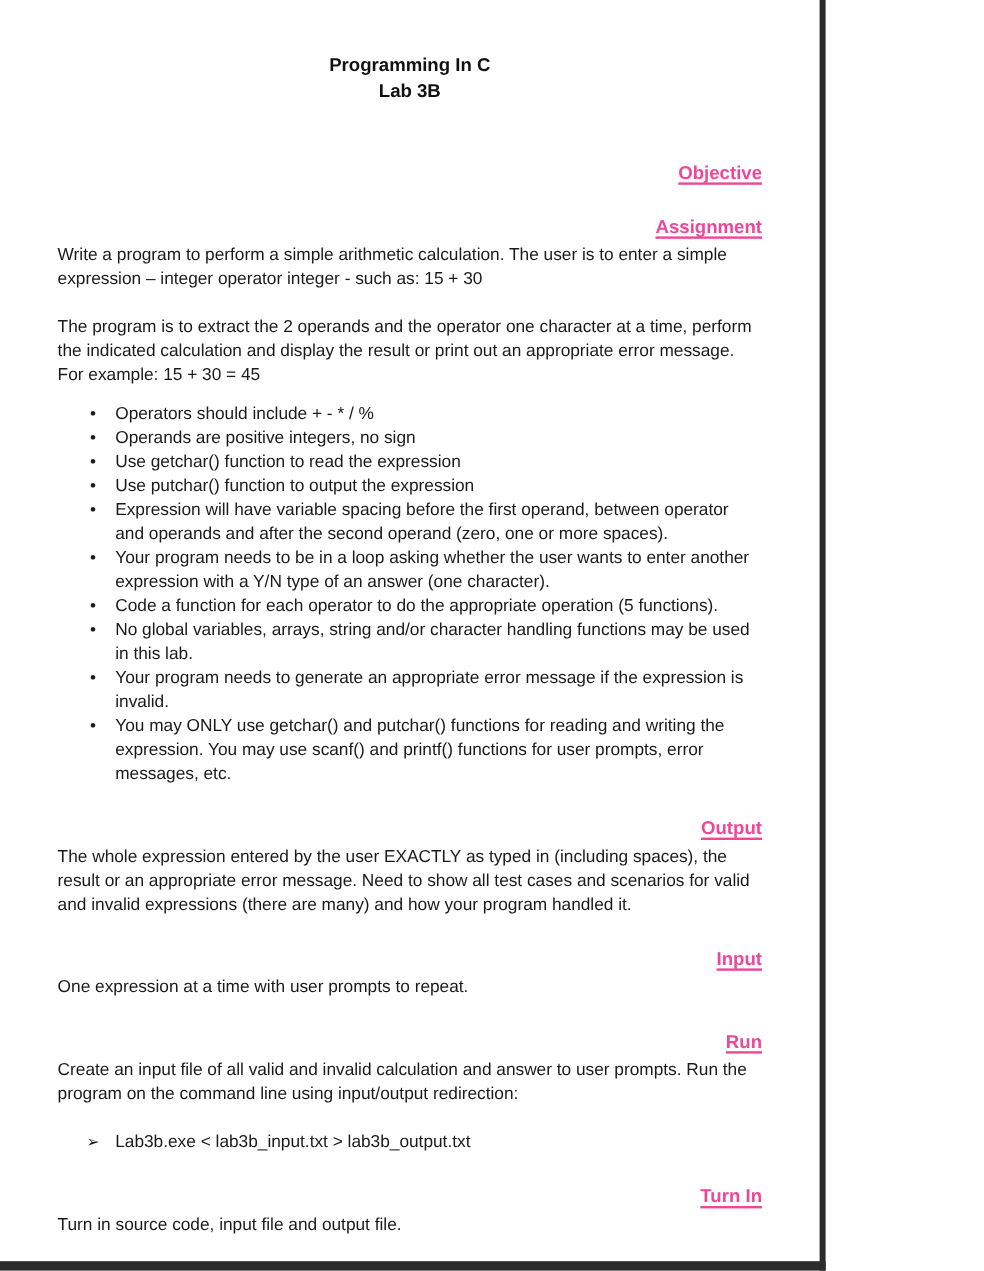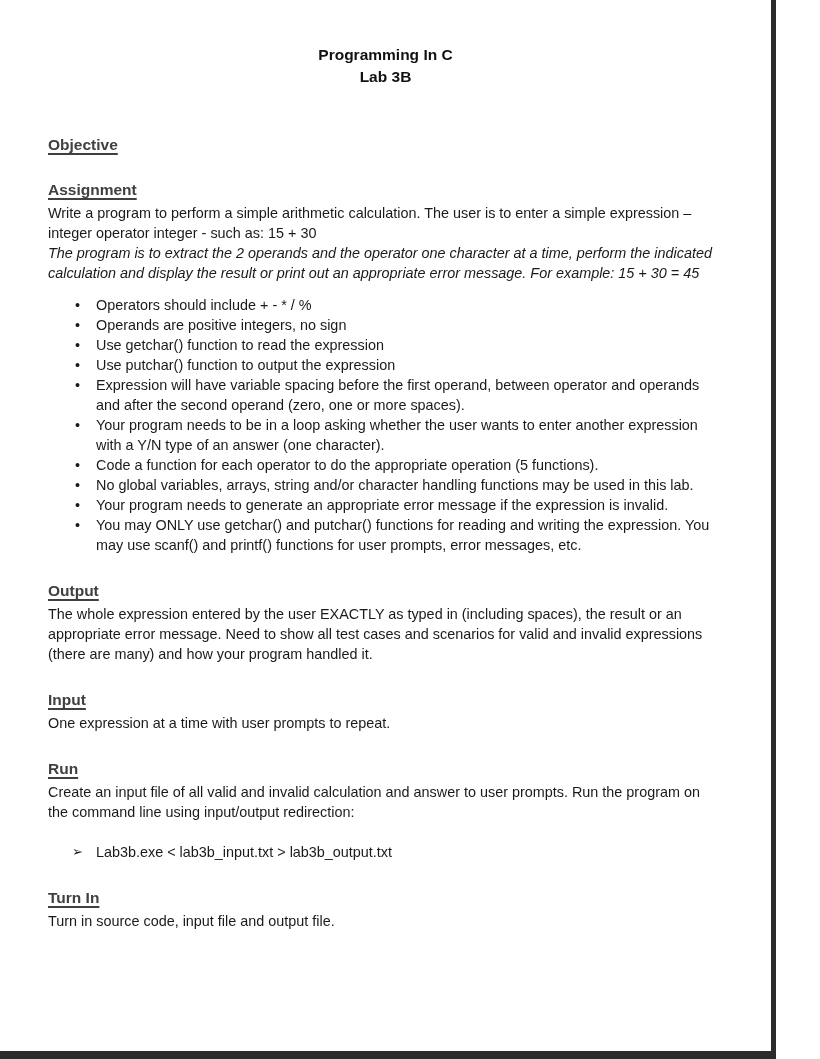--- a/index.html
+++ b/index.html
@@ -2,21 +2,21 @@
 <html><head>
 <meta charset="utf-8">
 <style>
   html, body {
     margin: 0;
     padding: 0;
     background: #ffffff;
   }
   .page {
     position: relative;
-    width: 776px;
+    width: 688px;
     height: 1059px;
     box-sizing: border-box;
     background: #ffffff;
     border-right: 5px solid #2b2b2b;
     border-bottom: 8px solid #2b2b2b;
     padding: 44px 48px 0 48px;
     font-family: "Liberation Sans", sans-serif;
     font-size: 14.4px;
     line-height: 20px;
     color: #1a1a1a;
@@ -26,34 +26,35 @@
     text-align: center;
     font-weight: bold;
     font-size: 15.5px;
     line-height: 22px;
     color: #111111;
   }
   h2.sec-heading {
     font-size: 15.5px;
     line-height: 19px;
     font-weight: bold;
-    color: #404040;
+    color: #ec4899;
     margin: 26px 0 4px 0;
     text-decoration: underline;
     text-decoration-thickness: 1.5px;
     text-underline-offset: 3px;
+    text-align: right;
   }
   .section-first h2.sec-heading {
     margin-top: 47px;
   }
   p.body-text {
     margin: 0;
   }
   p.body-text.para-gap {
-    font-style: italic;
+    margin-top: 20px;
   }
   ul.bullet-list {
     list-style: none;
     margin: 12px 0 0 0;
     padding: 0;
   }
   ul.bullet-list li {
     position: relative;
     padding-left: 48px;
   }

